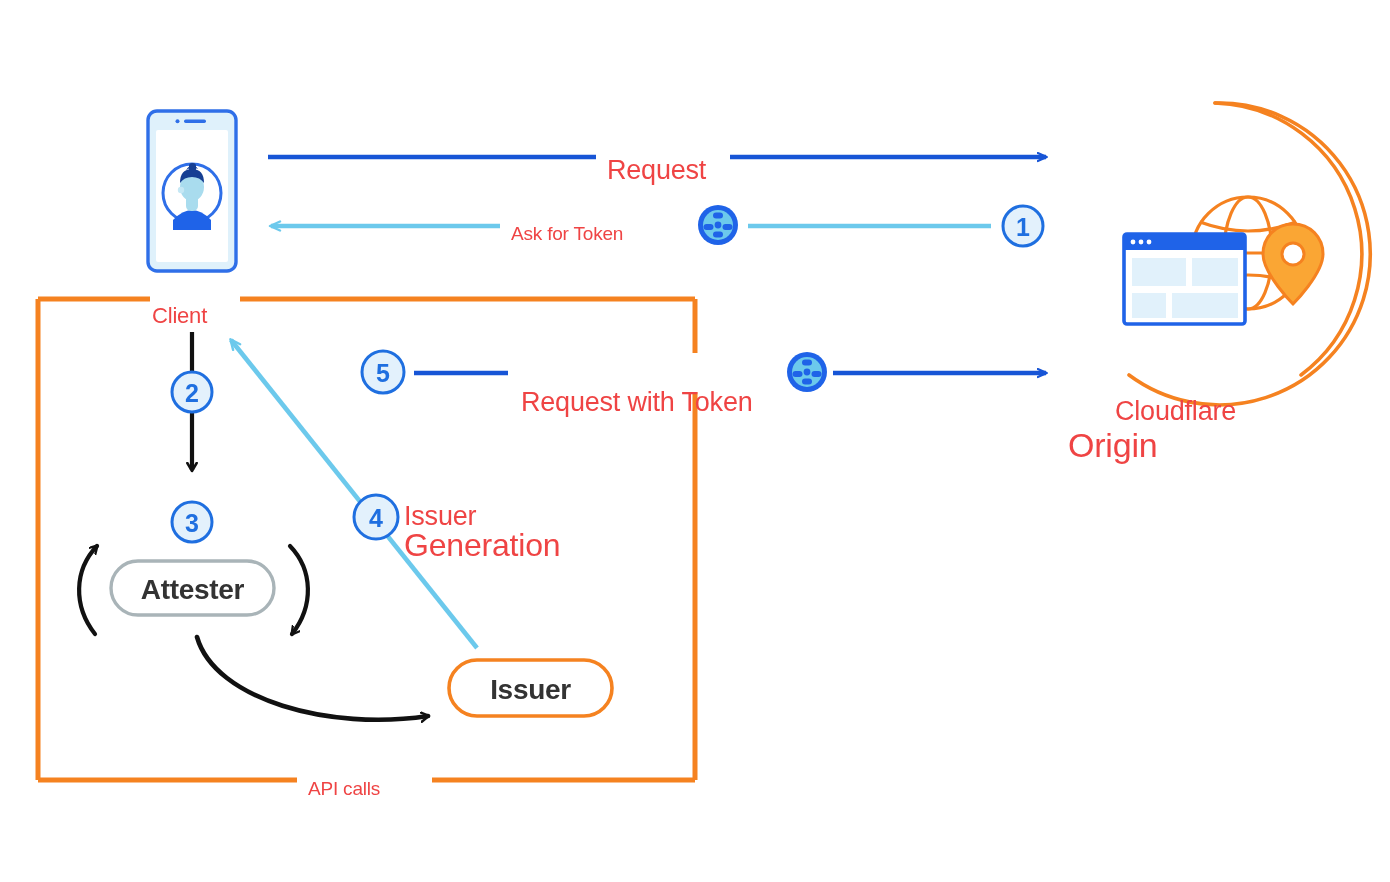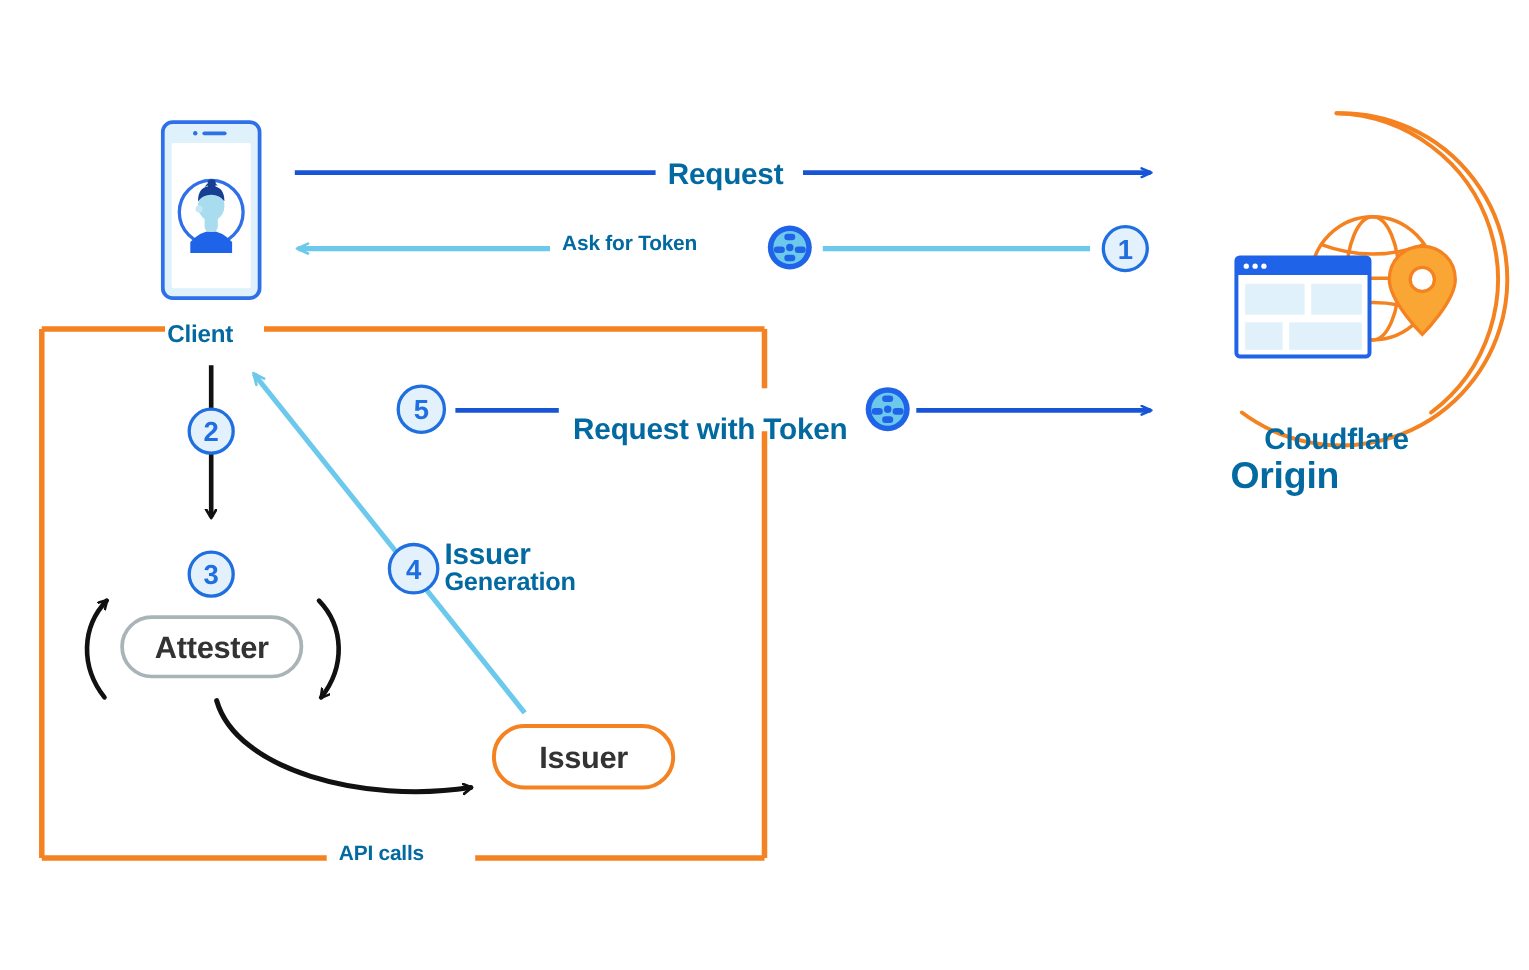--- a/index.html
+++ b/index.html
@@ -20,28 +20,29 @@
   #stage svg.layer {
     position: absolute;
     left: 0;
     top: 0;
     width: 1390px;
     height: 882px;
   }
   .lbl {
     position: absolute;
     font-family: "Liberation Sans", sans-serif;
-    font-weight: bold;
-    color: #0369a1;
+    font-weight: normal;
+    color: #ef4444;
     white-space: pre;
     line-height: 1.16;
     letter-spacing: -0.2px;
+    margin-top: 12px;
   }
   .lbl-center {
-    text-align: center;
+    text-align: left;
   }
   .num-txt {
     font-family: "Liberation Sans", sans-serif;
     font-weight: bold;
     fill: #1f6fe0;
     font-size: 25px;
     text-anchor: middle;
     dominant-baseline: central;
   }
   .node-txt {
@@ -237,20 +238,20 @@
 
   <div class="lbl" style="left:607px; top:143px; font-size:27px;">Request</div>
 
   <div class="lbl" style="left:511px; top:211px; font-size:19px;">Ask for Token</div>
 
   <div class="lbl" style="left:521px; top:375px; font-size:27px;">Request with Token</div>
 
   <div class="lbl" style="left:152px; top:291px; font-size:22px;">Client</div>
 
   <div class="lbl" style="left:404px; top:489px; font-size:27px;">Issuer</div>
-  <div class="lbl" style="left:404px; top:515px; font-size:23px;">Generation</div>
+  <div class="lbl" style="left:404px; top:515px; font-size:32px;">Generation</div>
 
   <div class="lbl" style="left:308px; top:766px; font-size:19px;">API calls</div>
 
   <div class="lbl lbl-center" style="left:1115px; top:384px; width:200px; font-size:27px;">Cloudflare</div>
   <div class="lbl lbl-center" style="left:1068px; top:414px; width:200px; font-size:34px;">Origin</div>
 
 </div>
 
 </body></html>

